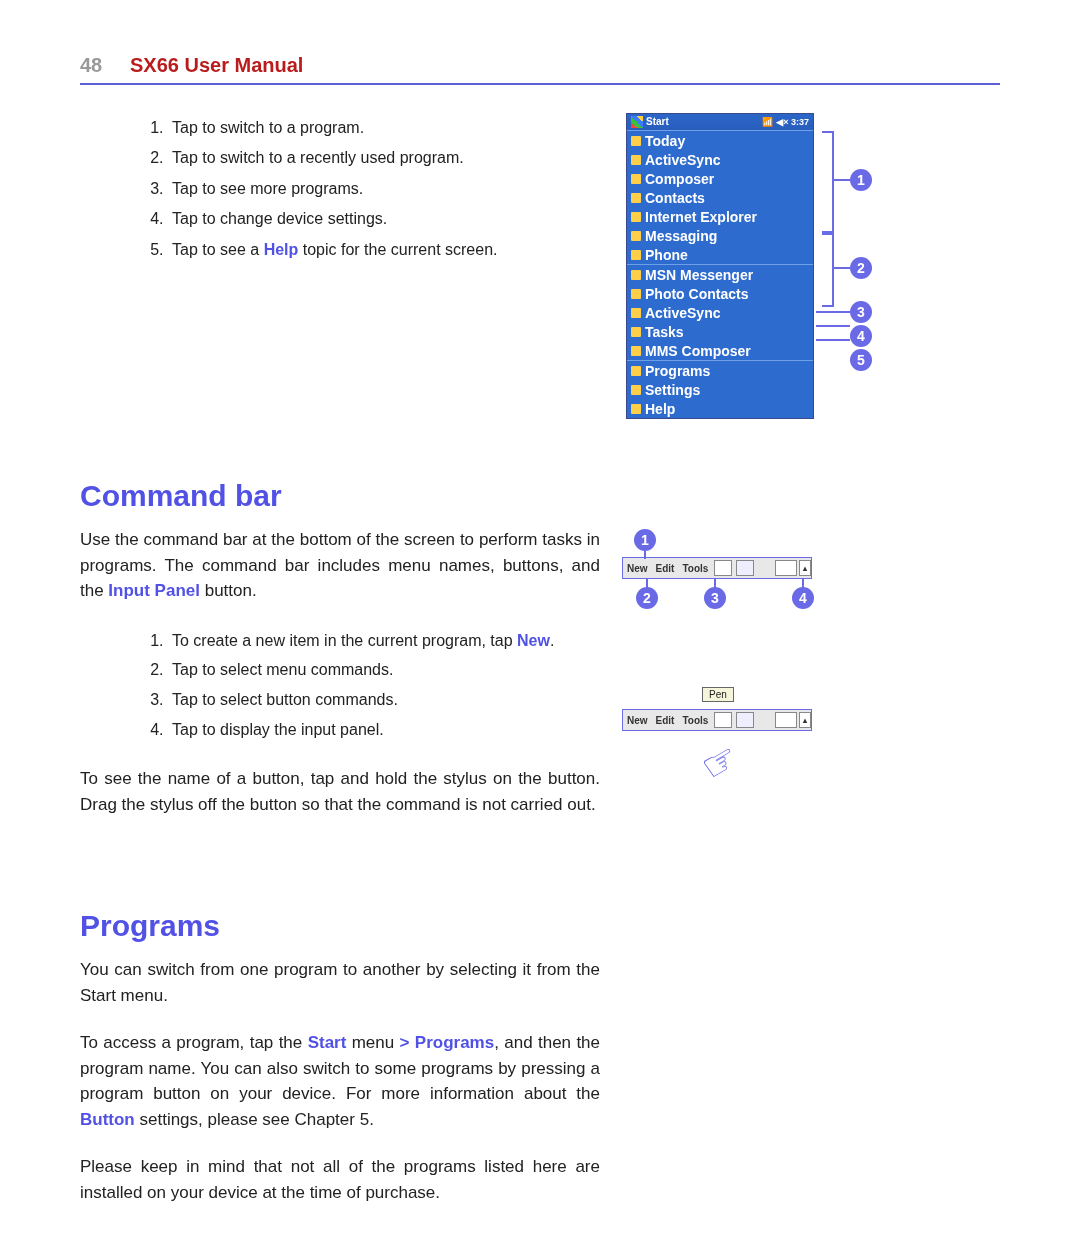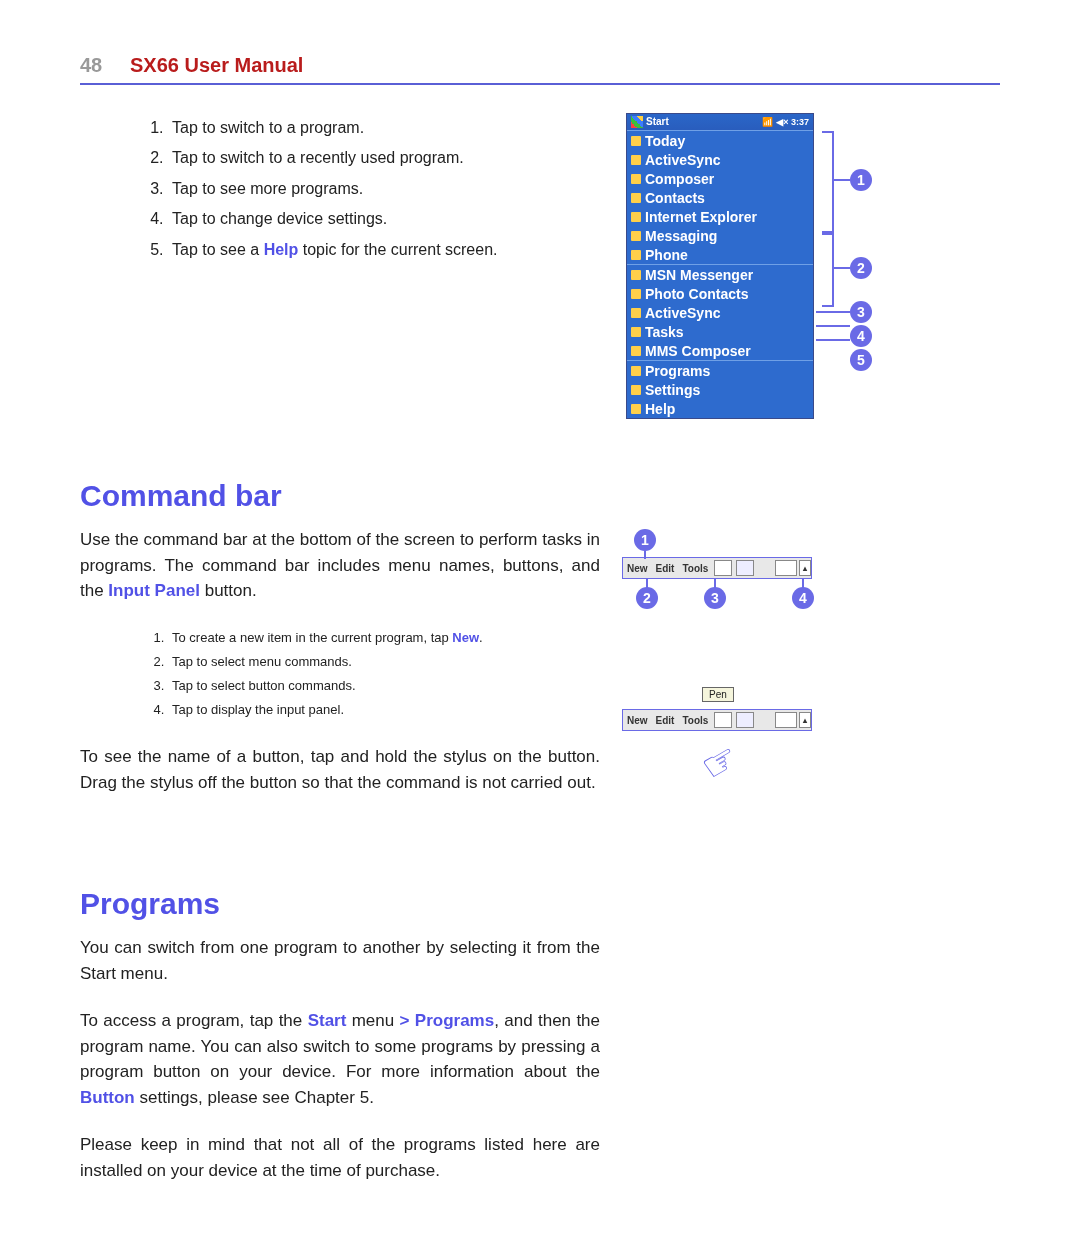--- a/index.html
+++ b/index.html
@@ -46,21 +46,21 @@
   ol.top-list {
     margin: 0 0 0 60px;
     padding: 0 0 0 28px;
     font-size: 16px;
     line-height: 1.9;
   }
   ol.top-list li { padding-left: 4px; }
   ol.sub-list {
     margin: 0 0 0 60px;
     padding: 0 0 0 28px;
-    font-size: 13px;
+    font-size: 16px;
     line-height: 1.85;
   }
   ol.sub-list li { padding-left: 4px; }
   .h-section {
     color: #5151e6;
     font-size: 30px;
     font-weight: bold;
     margin: 60px 0 14px 0;
   }
   p.body {

